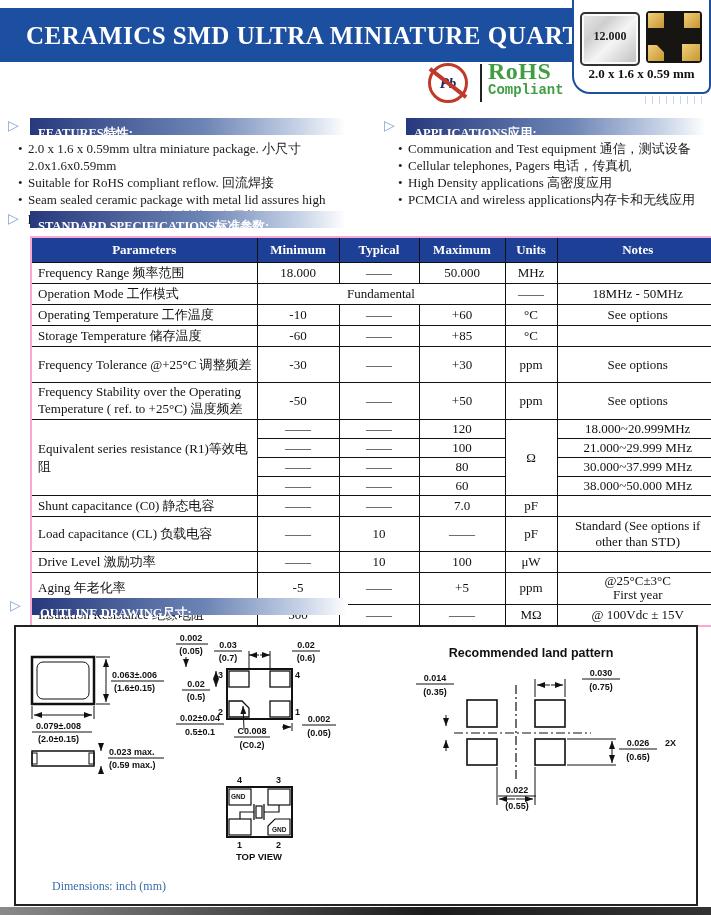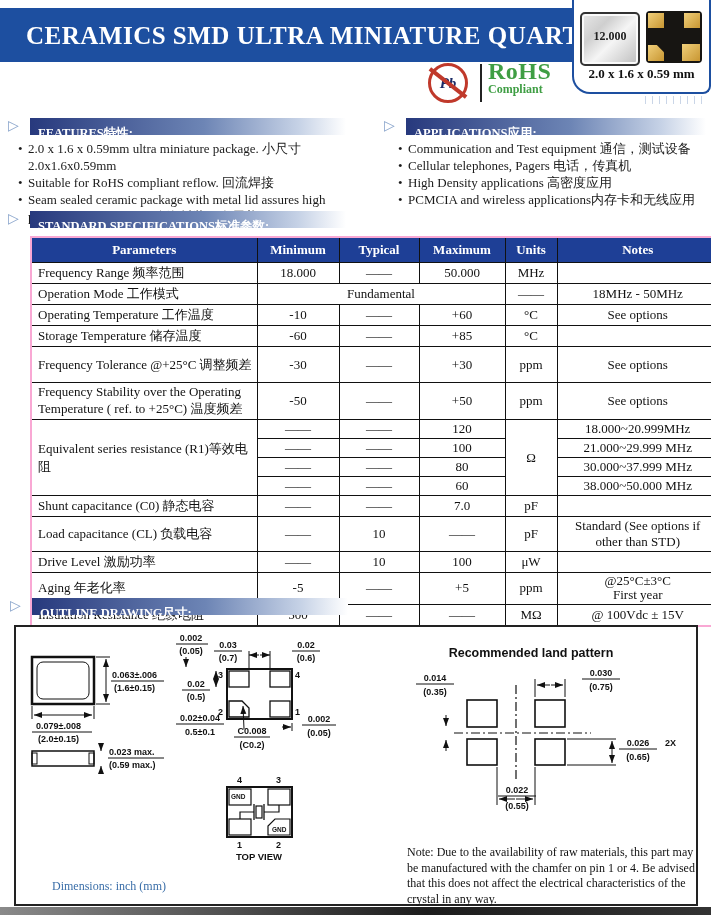--- a/index.html
+++ b/index.html
@@ -36,21 +36,21 @@
 
   .pb-icon{position:absolute;left:428px;top:63px;width:40px;height:40px;border:3px solid #c0392b;
            border-radius:50%;box-sizing:border-box;}
   .pb-icon i{position:absolute;left:50%;top:50%;width:46px;height:4px;background:#c0392b;
              transform:translate(-50%,-50%) rotate(38deg);}
   .pb-icon span{position:absolute;left:0;right:0;top:9px;text-align:center;font-weight:bold;
                 font-size:15px;color:#1a2a66;font-style:italic;}
   .rohs-div{position:absolute;left:480px;top:64px;width:2px;height:38px;background:#222;}
   .rohs{position:absolute;left:488px;top:58px;color:#3f9e44;}
   .rohs .r1{font-size:24px;font-weight:bold;letter-spacing:.5px;}
-  .rohs .r2{font-size:12px;font-weight:bold;margin-top:-3px;}
+  .rohs .r2{font-size:14px;font-weight:bold;margin-top:-3px;font-family:Liberation Mono, monospace;}
 
   
   .sec{position:absolute;height:17px;}
   .sec .tri{position:absolute;left:-22px;top:1px;color:#8aa5cc;font-size:14px;line-height:14px;}
   .sec .bar{height:17px;background:linear-gradient(to right,#27397d 0%,#6d85b5 55%,#c6d2e6 85%,#fff 100%);
             color:#fff;font-weight:bold;font-size:12.5px;padding:7px 0 0 8px;box-sizing:border-box;white-space:nowrap;}
 
   .bullets{position:absolute;font-size:13px;color:#1a1a1a;line-height:17px;}
   .bullets div{position:relative;padding-left:10px;}
   .bullets div:before{content:"\2022";position:absolute;left:0;top:0;}
@@ -419,18 +419,17 @@
         <line x1="481" y1="140" x2="481" y2="178" stroke="#111"></line>
         <line x1="519" y1="140" x2="519" y2="178" stroke="#111"></line>
         <line x1="483" y1="172" x2="499" y2="172" stroke="#111" marker-start="url(#arb)"></line>
         <line x1="500" y1="172" x2="517" y2="172" stroke="#111" marker-end="url(#ar)"></line>
         <text x="501" y="166" text-anchor="middle">0.022</text>
         <line x1="482" y1="169" x2="520" y2="169" stroke="#111"></line>
         <text x="501" y="182" text-anchor="middle">(0.55)</text>
       </g>
     </svg>
 
-    <div class="note">Note: Due to the availability of raw materials, this part may be manufactured with the chamfer on pin 1 or 4. Be advised that this does not affect the electrical characteristics of the crystal in any way.</div>
     <div class="dims-note">Dimensions: inch (mm)</div>
   </div>
 
   <div class="footer"></div>
 </div>
 
 </body></html>

